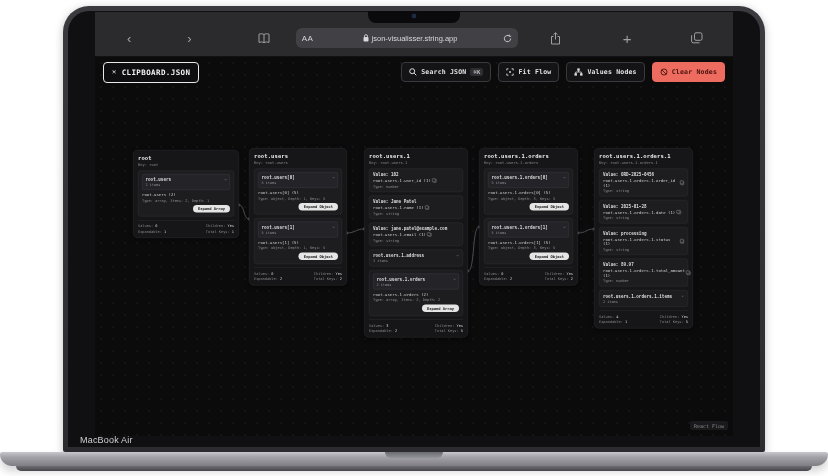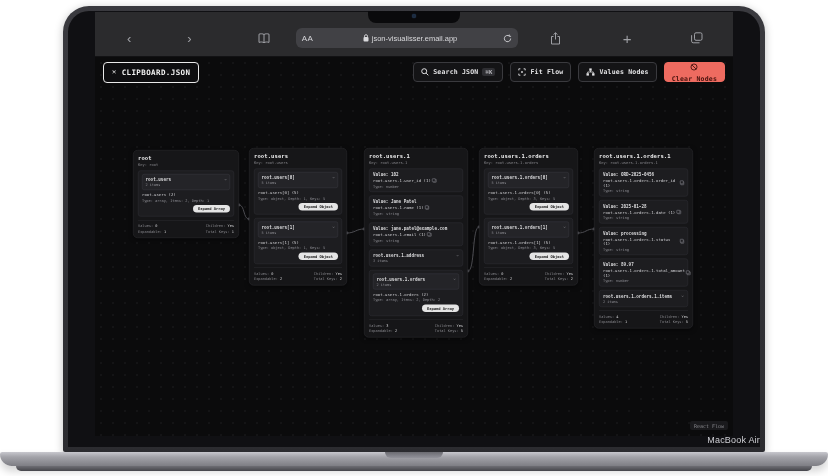--- a/index.html
+++ b/index.html
@@ -7,21 +7,21 @@
        font-family:"Liberation Sans",sans-serif;}
   
   .screen-frame{position:absolute;left:63px;top:6px;width:702px;height:446px;
     background:linear-gradient(180deg,#3a3a3f,#2c2c30);border-radius:26px 26px 2px 2px;
     padding:5px;box-sizing:border-box;box-shadow:0 2px 8px rgba(0,0,0,.25);}
   .bezel{position:relative;width:100%;height:100%;background:#101013;border-radius:21px 21px 0 0;overflow:hidden;}
   .notch{position:absolute;left:50%;transform:translateX(-50%);top:0;width:92px;height:12px;
     background:#0a0a0c;border-radius:0 0 8px 8px;z-index:30;}
   .camera{position:absolute;left:50%;top:3px;transform:translateX(-50%);width:4px;height:4px;
     border-radius:50%;background:#1d2c40;box-shadow:0 0 1px #34507a;}
-  .device-label{position:absolute;left:0;right:0;bottom:2px;text-align:right;
+  .device-label{position:absolute;left:12px;right:0;bottom:2px;text-align:left;
     font-size:9px;color:#cfcfd4;letter-spacing:.2px;z-index:5;}
   .deck{position:absolute;left:0;top:452px;width:828px;height:14px;
     background:linear-gradient(180deg,#c7c7cd 0%,#a3a3a9 35%,#7e7e84 100%);
     border-radius:3px 3px 16px 16px;box-shadow:0 5px 8px rgba(0,0,0,.18);}
   .deck-grip{position:absolute;left:50%;transform:translateX(-50%);top:0;width:58px;height:6px;
     background:linear-gradient(180deg,#6b6b71,#93939b);border-radius:0 0 8px 8px;}
   .deck-under{position:absolute;left:16px;top:466px;width:796px;height:5px;
     background:linear-gradient(180deg,#6e6e74,#46464b);border-radius:0 0 12px 12px;}
   
   .display{position:absolute;left:27px;top:1px;width:638px;height:424px;background:#0b0b0c;overflow:hidden;}
@@ -44,21 +44,21 @@
   .file-chip{display:flex;align-items:center;gap:5px;height:19px;padding:0 8px;
     background:#0e0e10;border:1px solid #e9e9e9;border-radius:4px;color:#f3f3f3;
     font-weight:bold;font-size:7.5px;letter-spacing:.4px;}
   .chip-x{font-size:7px;color:#e9e9e9;}
   .tb-group{display:flex;align-items:center;gap:7px;}
   .tb-btn{display:flex;align-items:center;gap:4px;height:18px;padding:0 7px;
     background:#141416;border:1px solid #3a3a3e;border-radius:4px;color:#e3e3e5;
     font-size:6.5px;font-weight:bold;letter-spacing:.2px;}
   .tb-btn svg{display:block;}
   .kbd{background:#2e2e32;border-radius:2px;padding:1px 3px;font-size:5.5px;color:#b9b9be;}
-  .tb-danger{background:#ee6b60;border-color:#ee6b60;color:#47120d;flex-direction:column;}
+  .tb-danger{background:#ee6b60;border-color:#ee6b60;color:#47120d;}
   .rf-badge{position:absolute;right:5px;bottom:6px;background:#1a1a1d;color:#85858a;
     font-size:5px;padding:1.5px 4px;border-radius:2px;z-index:10;}
   
   #edges{position:absolute;inset:0;z-index:1;pointer-events:none;}
   .gnode{position:absolute;transform:scale(.5);transform-origin:top left;z-index:5;
     background:#161618;border:1.5px solid #2f2f33;border-radius:9px;padding:9px 9px 7px;
     box-sizing:border-box;font-family:"DejaVu Sans Mono",monospace;box-shadow:0 2px 8px rgba(0,0,0,.5);}
   .nt{font-size:11px;font-weight:bold;color:#ededee;letter-spacing:.2px;}
   .ns{font-size:7.5px;color:#85858a;margin:2px 0 7px;}
   .nbox{background:#1d1d20;border:1px solid #313136;border-radius:5px;padding:6px 7px;margin-bottom:7px;}
@@ -101,21 +101,21 @@
           </span>
           <div class="url-pill" style="margin-left:26px">
             <span class="reader">AA</span>
             <span class="domain-wrap">
               <span class="cicon">
                 <svg width="6" height="8" viewBox="0 0 6 8" fill="#d9d9dc">
                   <rect x="0.5" y="3" width="5" height="4.5" rx="1"></rect>
                   <path d="M1.5 3 V2.2 A1.5 1.5 0 0 1 4.5 2.2 V3" fill="none" stroke="#d9d9dc" stroke-width="0.9"></path>
                 </svg>
               </span>
-              <span>json-visualisser.email.app</span>
+              <span>json-visualisser.string.app</span>
             </span>
             <span class="cicon refresh">
               <svg width="9" height="9" viewBox="0 0 10 10" fill="none" stroke="#d6d6da" stroke-width="1">
                 <path d="M8.5 5 A3.5 3.5 0 1 1 7 2.2"></path>
                   <path d="M7 0.6 V2.6 H9" stroke-width="0.9"></path>
               </svg>
             </span>
           </div>
           <span class="cicon" style="margin-left:32px">
             <svg width="11" height="13" viewBox="0 0 11 13" fill="none" stroke="#9fa0a5" stroke-width="1">

